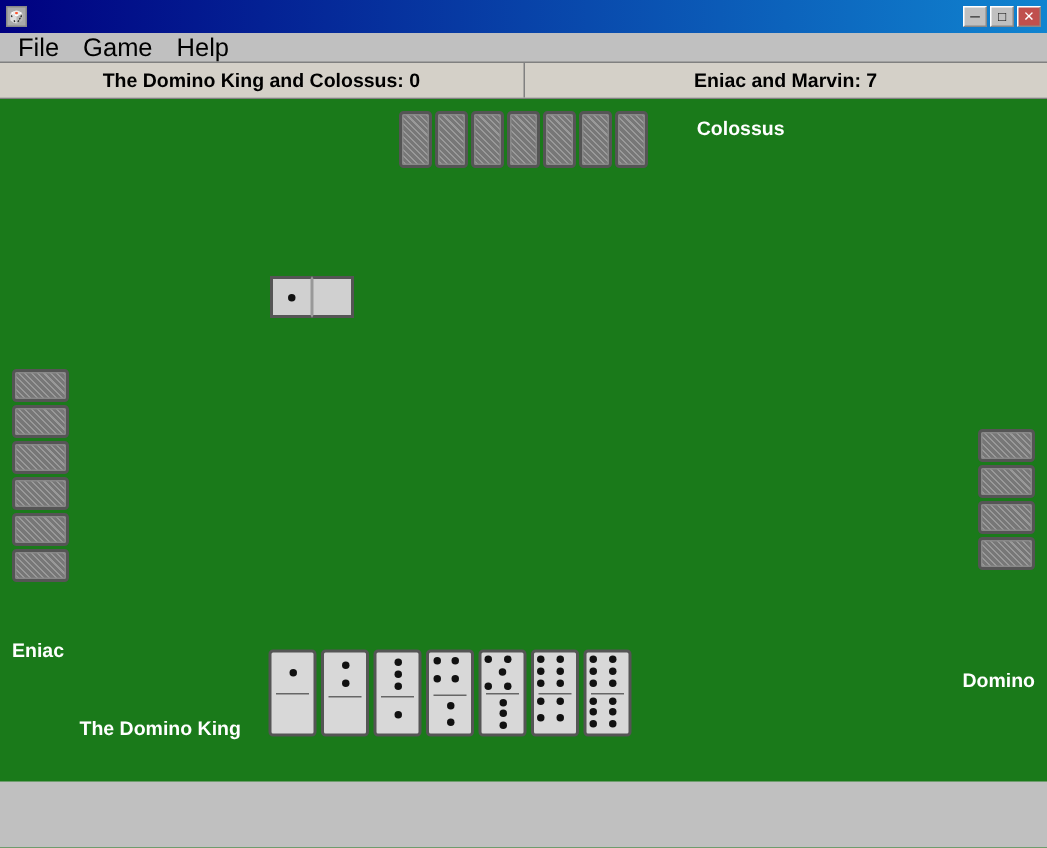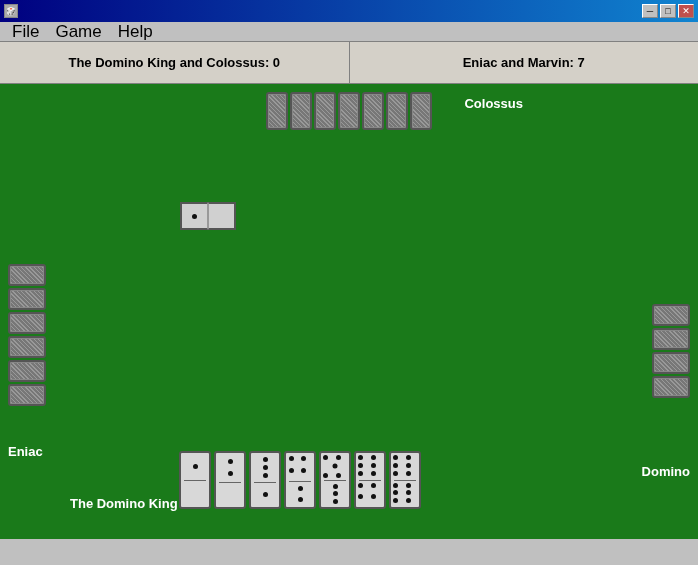--- a/index.html
+++ b/index.html
@@ -32,21 +32,21 @@
       height: 20px;
       display: flex;
       align-items: center;
       padding: 0 4px;
       border-bottom: 1px solid #808080;
     }
     .menu-item { padding: 2px 8px; font-size: 17px; cursor: pointer; }
 
     
     #score-bar {
-      height: 42px;
+      height: 24px;
       display: flex;
       border-bottom: 1px solid #808080;
     }
     .score-panel {
       flex: 1;
       display: flex;
       align-items: center;
       justify-content: center;
       font-size: 13px;
       font-weight: bold;
@@ -255,21 +255,21 @@
   <span class="player-label" style="bottom:80px; left:8px;">Eniac</span>
 
   <div id="marvin-area">
     <div class="side-tile"></div>
     <div class="side-tile"></div>
     <div class="side-tile"></div>
     <div class="side-tile"></div>
   </div>
   <span class="player-label" style="bottom:60px; right:8px;">Domino</span>
 
-  <span class="player-label" style="bottom:28px; left:70px;">The Domino King</span>
+  <span class="player-label" style="bottom:28px; left:53px;">The Domino King</span>
 
   <div id="king-hand">
 
     <div class="domino-faceup" style="width:32px;height:58px;">
       <div style="flex:1;display:flex;align-items:center;justify-content:center;">
         <div style="width:5px;height:5px;background:#111;border-radius:50%;"></div>
       </div>
       <div style="height:1px;background:#666;margin:0 3px;"></div>
       <div style="flex:1;display:flex;align-items:center;justify-content:center;"></div>
     </div>

